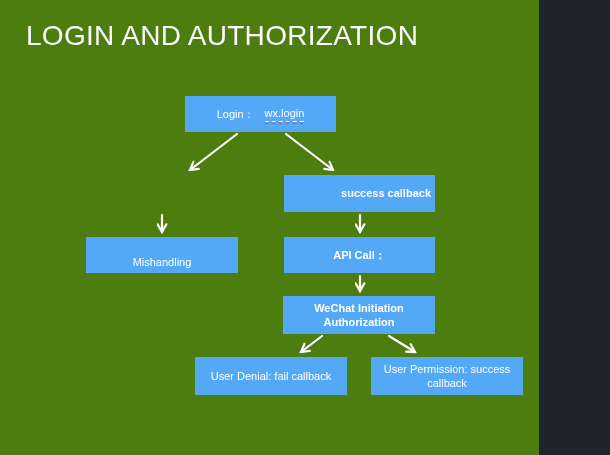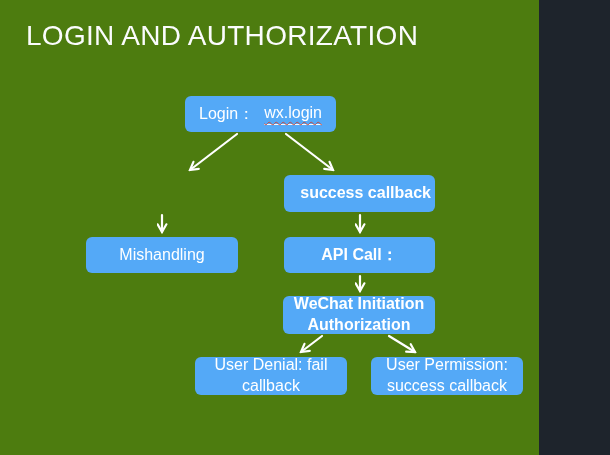--- a/index.html
+++ b/index.html
@@ -25,35 +25,35 @@
   .arrows {
     position: absolute;
     left: 0; top: 0;
     width: 610px; height: 455px;
     pointer-events: none;
   }
   .node {
     position: absolute;
     box-sizing: border-box;
     background: #54a9f7;
-    border-radius: 6px;
+    border-radius: 0;
     color: #ffffff;
-    font-size: 16px;
+    font-size: 11px;
     line-height: 1.3;
     display: flex;
     align-items: center;
     justify-content: center;
     text-align: center;
     padding: 4px 4px;
   }
   .node.bold { font-weight: 700; }
   #n-login      { left: 185px; top:  96px; width: 151px; height: 36px; }
   #n-fail       { left:  86px; top: 175px; width: 152px; height: 37px; }
   #n-success    { left: 284px; top: 175px; width: 151px; height: 37px; justify-content: flex-end; }
-  #n-mish       { left:  86px; top: 237px; width: 152px; height: 36px; }
+  #n-mish       { left:  86px; top: 237px; width: 152px; height: 36px; align-items: flex-end; }
   #n-api        { left: 284px; top: 237px; width: 151px; height: 36px; }
   #n-wechat     { left: 283px; top: 296px; width: 152px; height: 38px; }
   #n-denial     { left: 195px; top: 357px; width: 152px; height: 38px; }
   #n-permission { left: 371px; top: 357px; width: 152px; height: 38px; justify-content: center; }
   .prefix { white-space: pre; }
   .code {
     border-bottom: 1px solid rgba(255,255,255,0.95);
     margin-left: 10px;
     white-space: nowrap;
   }

